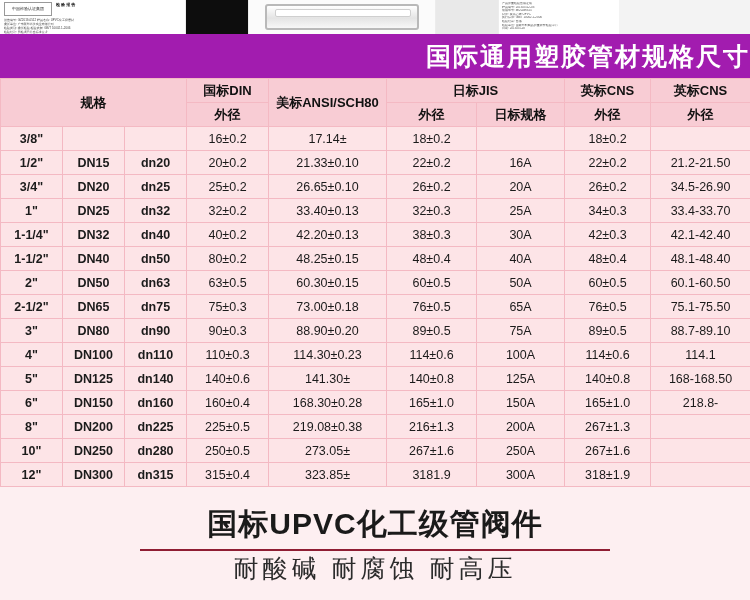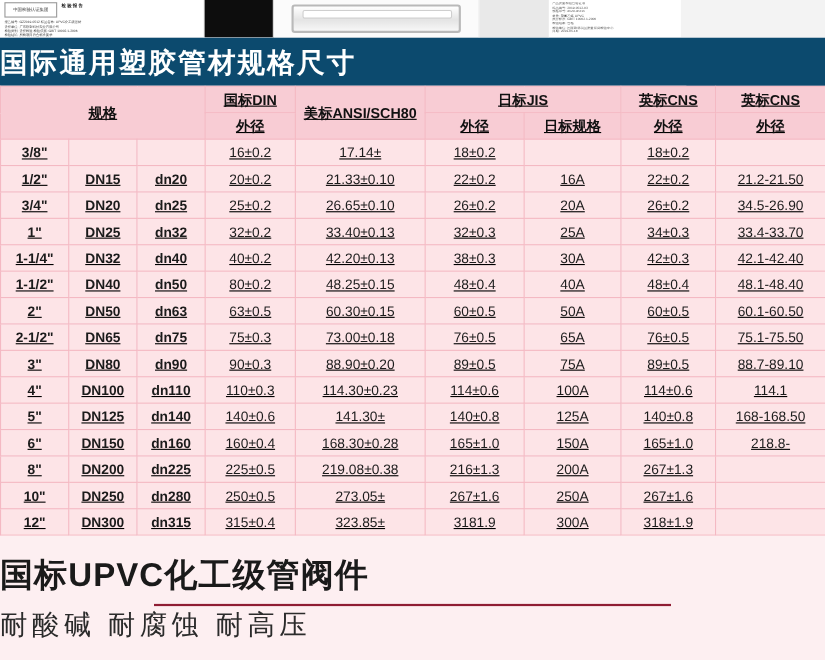--- a/index.html
+++ b/index.html
@@ -127,37 +127,36 @@
   }
   .thumb-tail {
     flex: 1 1 auto;
     background: #f3f3f3;
   }
 
   
   .banner {
     width: 750px;
     height: 44px;
-    background: #0c4a6e;
+    background: #a21caf;
     display: flex;
     align-items: center;
-    justify-content: flex-start;
+    justify-content: flex-end;
   }
   .banner-title {
     color: #ffffff;
     font-size: 25px;
     font-weight: bold;
     letter-spacing: 2px;
   }
 
   
   .table-wrap {
     width: 624px;
     background: #fdeff1;
-    text-decoration: underline;
   }
   table.spec {
     border-collapse: collapse;
     width: 750px;
     table-layout: fixed;
   }
   table.spec th, table.spec td {
     border: 1px solid #f4b9c3;
     text-align: center;
     font-size: 12.5px;
@@ -188,21 +187,21 @@
   .col-dinod  { width: 82px; }
   .col-ansi   { width: 118px; }
   .col-jis-od { width: 90px; }
   .col-jis-sp { width: 88px; }
   .col-cns    { width: 86px; }
   .col-bs     { width: 100px; }
 
   
   .bottom {
     width: 750px;
-    text-align: left;
+    text-align: center;
     background: #fdeff1;
     padding-top: 18px;
     box-sizing: border-box;
   }
   .bottom-title {
     font-size: 30px;
     font-weight: bold;
     color: #1a1a1a;
     letter-spacing: 1px;
     line-height: 38px;

